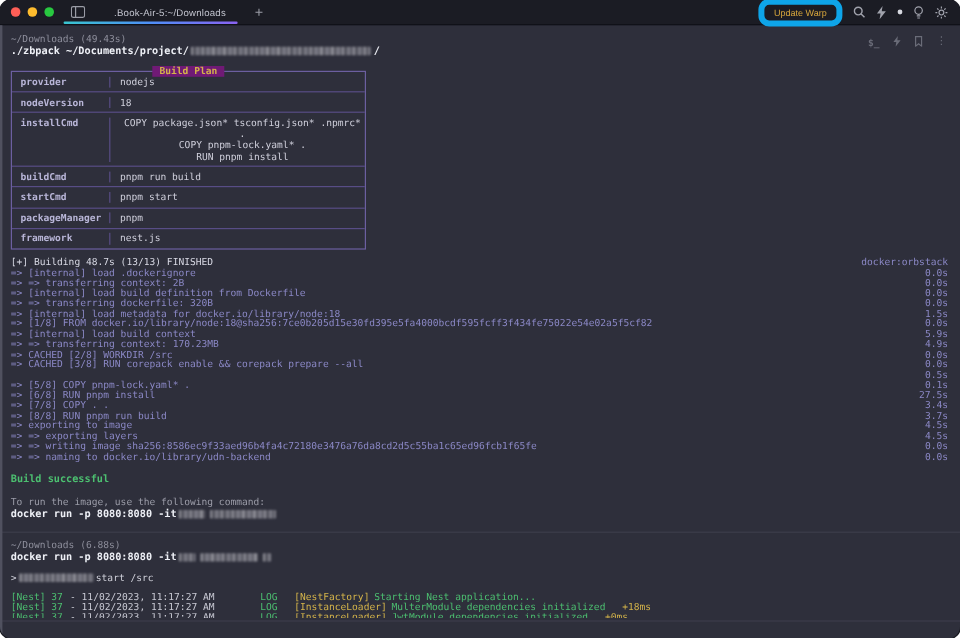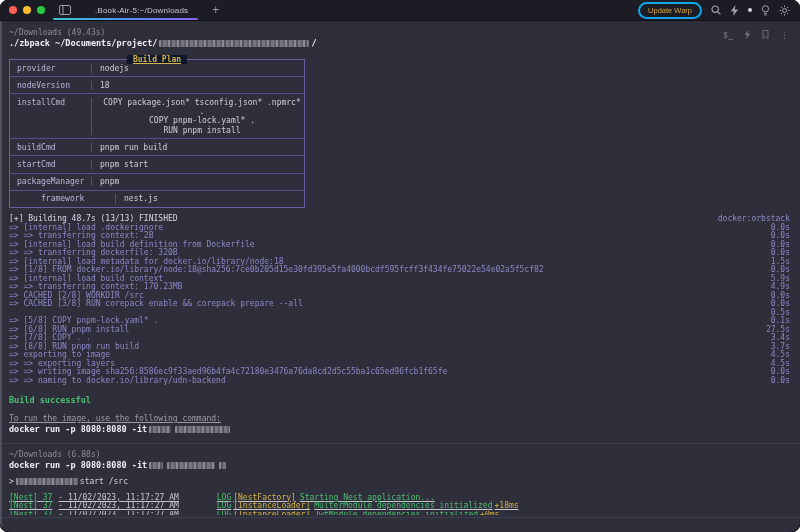--- a/index.html
+++ b/index.html
@@ -8,63 +8,63 @@
   .titlebar{height:20px;background:#1b1c24;border-bottom:1px solid #101118;display:flex;align-items:center;position:relative;}
   .lights{display:flex;gap:6px;padding-left:9px;align-items:center;}
   .light{width:8px;height:8px;border-radius:50%;}
   .l-red{background:#ff5f57;}.l-yellow{background:#febc2e;}.l-green{background:#28c840;}
   .win-icon{margin-left:14px;display:flex;align-items:center;}
   .tab{position:relative;height:100%;display:flex;align-items:center;margin-left:10px;padding:0 14px;}
   .tab-title{color:#c3c5cf;font-size:8px;letter-spacing:.2px;}
   .tab-underline{position:absolute;bottom:0;left:-28px;right:4px;height:2px;border-radius:1px;background:linear-gradient(90deg,#39c5cf,#4f8ff7,#8a63f2);}
   .newtab{color:#9a9ca6;font-size:12px;line-height:12px;margin-left:10px;cursor:default;}
   .tb-right{margin-left:auto;display:flex;align-items:center;gap:9px;padding-right:10px;}
-  .update-pill{border:2px solid #0ea5e9;color:#d8a73c;border-radius:9px;font-size:7.5px;padding:2px 8px;white-space:nowrap;}
+  .update-pill{border:5px solid #0ea5e9;color:#d8a73c;border-radius:9px;font-size:7.5px;padding:2px 8px;white-space:nowrap;}
   .tbi{display:flex;align-items:center;}
   .tbi svg{display:block;}
   .notif-dot{width:4px;height:4px;border-radius:50%;background:#d6d8e0;}
   
   .term{position:relative;height:512px;font-family:"DejaVu Sans Mono",monospace;font-size:8px;color:#c6c6d2;padding-top:7px;box-sizing:border-box;}
   .term::before{content:"";position:absolute;left:0;top:0;bottom:0;width:2px;background:#50515f;}
   .ln{padding-left:9px;}
   .prompt{color:#8d8e9b;font-size:8px;line-height:10px;}
   .cmd{color:#eef0f6;font-weight:bold;font-size:8.5px;line-height:11px;white-space:pre;}
   .block-icons{position:absolute;top:9px;right:11px;display:flex;gap:11px;align-items:center;color:#6a6c78;}
   .bi-dollar{font-size:8px;font-weight:bold;letter-spacing:0;}
   .bi-kebab{font-size:9px;line-height:9px;font-family:"DejaVu Sans",sans-serif;}
   
   .bp{margin:10px 0 0 9px;width:294px;border:1px solid #6c5fa0;position:relative;}
-  .bp-title{position:absolute;top:-5px;left:50%;transform:translateX(-50%);background:#0f172a;color:#d4b44a;padding:0 6px;font-weight:bold;font-size:8px;white-space:nowrap;text-decoration:underline;}
+  .bp-title{position:absolute;top:-5px;left:50%;transform:translateX(-50%);background:#701a75;color:#d4b44a;padding:0 6px;font-weight:bold;font-size:8px;white-space:nowrap;}
   .bp-row{display:flex;border-bottom:1px solid #584d86;padding:3.5px 0;}
-  .bp-row:last-child{border-bottom:none;margin-left:24px;}
-  .bp-key{width:74px;padding-left:7px;color:#b9b6d8;flex-shrink:0;}
+  .bp-row:last-child{border-bottom:none;}
+  .bp-key{width:74px;padding-left:7px;color:#b9b6d8;flex-shrink:0;font-weight:bold;}
   .bp-val{border-left:1px solid #584d86;padding-left:8px;color:#d0d0dc;white-space:pre-line;line-height:9.2px;text-align:center;}
   
   .dlog{margin-top:7px;padding:0 10px 0 9px;line-height:8.5px;font-size:8px;}
   .dlog .row{display:flex;white-space:pre;}
   .dlog .txt{color:#8b88c6;}
   .dlog .hdr{color:#d8d9e4;}
   .dlog .time{margin-left:auto;color:#8b88c6;padding-left:8px;flex-shrink:0;}
   .build-ok{color:#4cbf70;font-weight:bold;font-size:8.5px;margin-top:10px;}
-  .hint{color:#9b9ca8;margin-top:9px;line-height:9px;text-decoration:underline;}
+  .hint{color:#9b9ca8;margin-top:9px;line-height:9px;}
   .runline{margin-top:1px;}
   .sep{height:1px;background:#3c3d4b;margin-top:8px;}
   
   .redact{display:inline-block;height:7px;border-radius:1px;vertical-align:middle;margin:0 2px;
     background:repeating-linear-gradient(90deg,#9a9aa2 0 2px,#5c5c66 2px 4px,#83838d 4px 7px,#6a6a74 7px 9px);
     filter:blur(.7px);opacity:.85;}
   .rw1{width:150px;}.rw2{width:22px;}.rw3{width:55px;}.rw4{width:14px;}.rw5{width:48px;}.rw6{width:7px;}.rw7{width:62px;}
   
   .outline{line-height:8.5px;margin-top:0;white-space:pre;color:#d0d1da;}
   .nest{line-height:8.6px;}
-  .nest-line{display:flex;white-space:pre;text-decoration:underline;}
+  .nest-line{display:flex;white-space:pre;}
   .ng{color:#4cbf70;}
   .nw{color:#c9cad4;margin-left:6px;}
   .nlvl{margin-left:38px;}
-  .ny{color:#d4b44a;margin-left:2px;text-align:center;}
+  .ny{color:#d4b44a;margin-left:14px;text-align:center;}
   .nmsg{margin-left:4px;}
   .clip{height:4px;overflow:hidden;}
   .mt6{margin-top:6px;}.mt7{margin-top:7px;}
 </style>
 </head>
 <body>
 
 <div class="window">
 
   <div class="titlebar">

